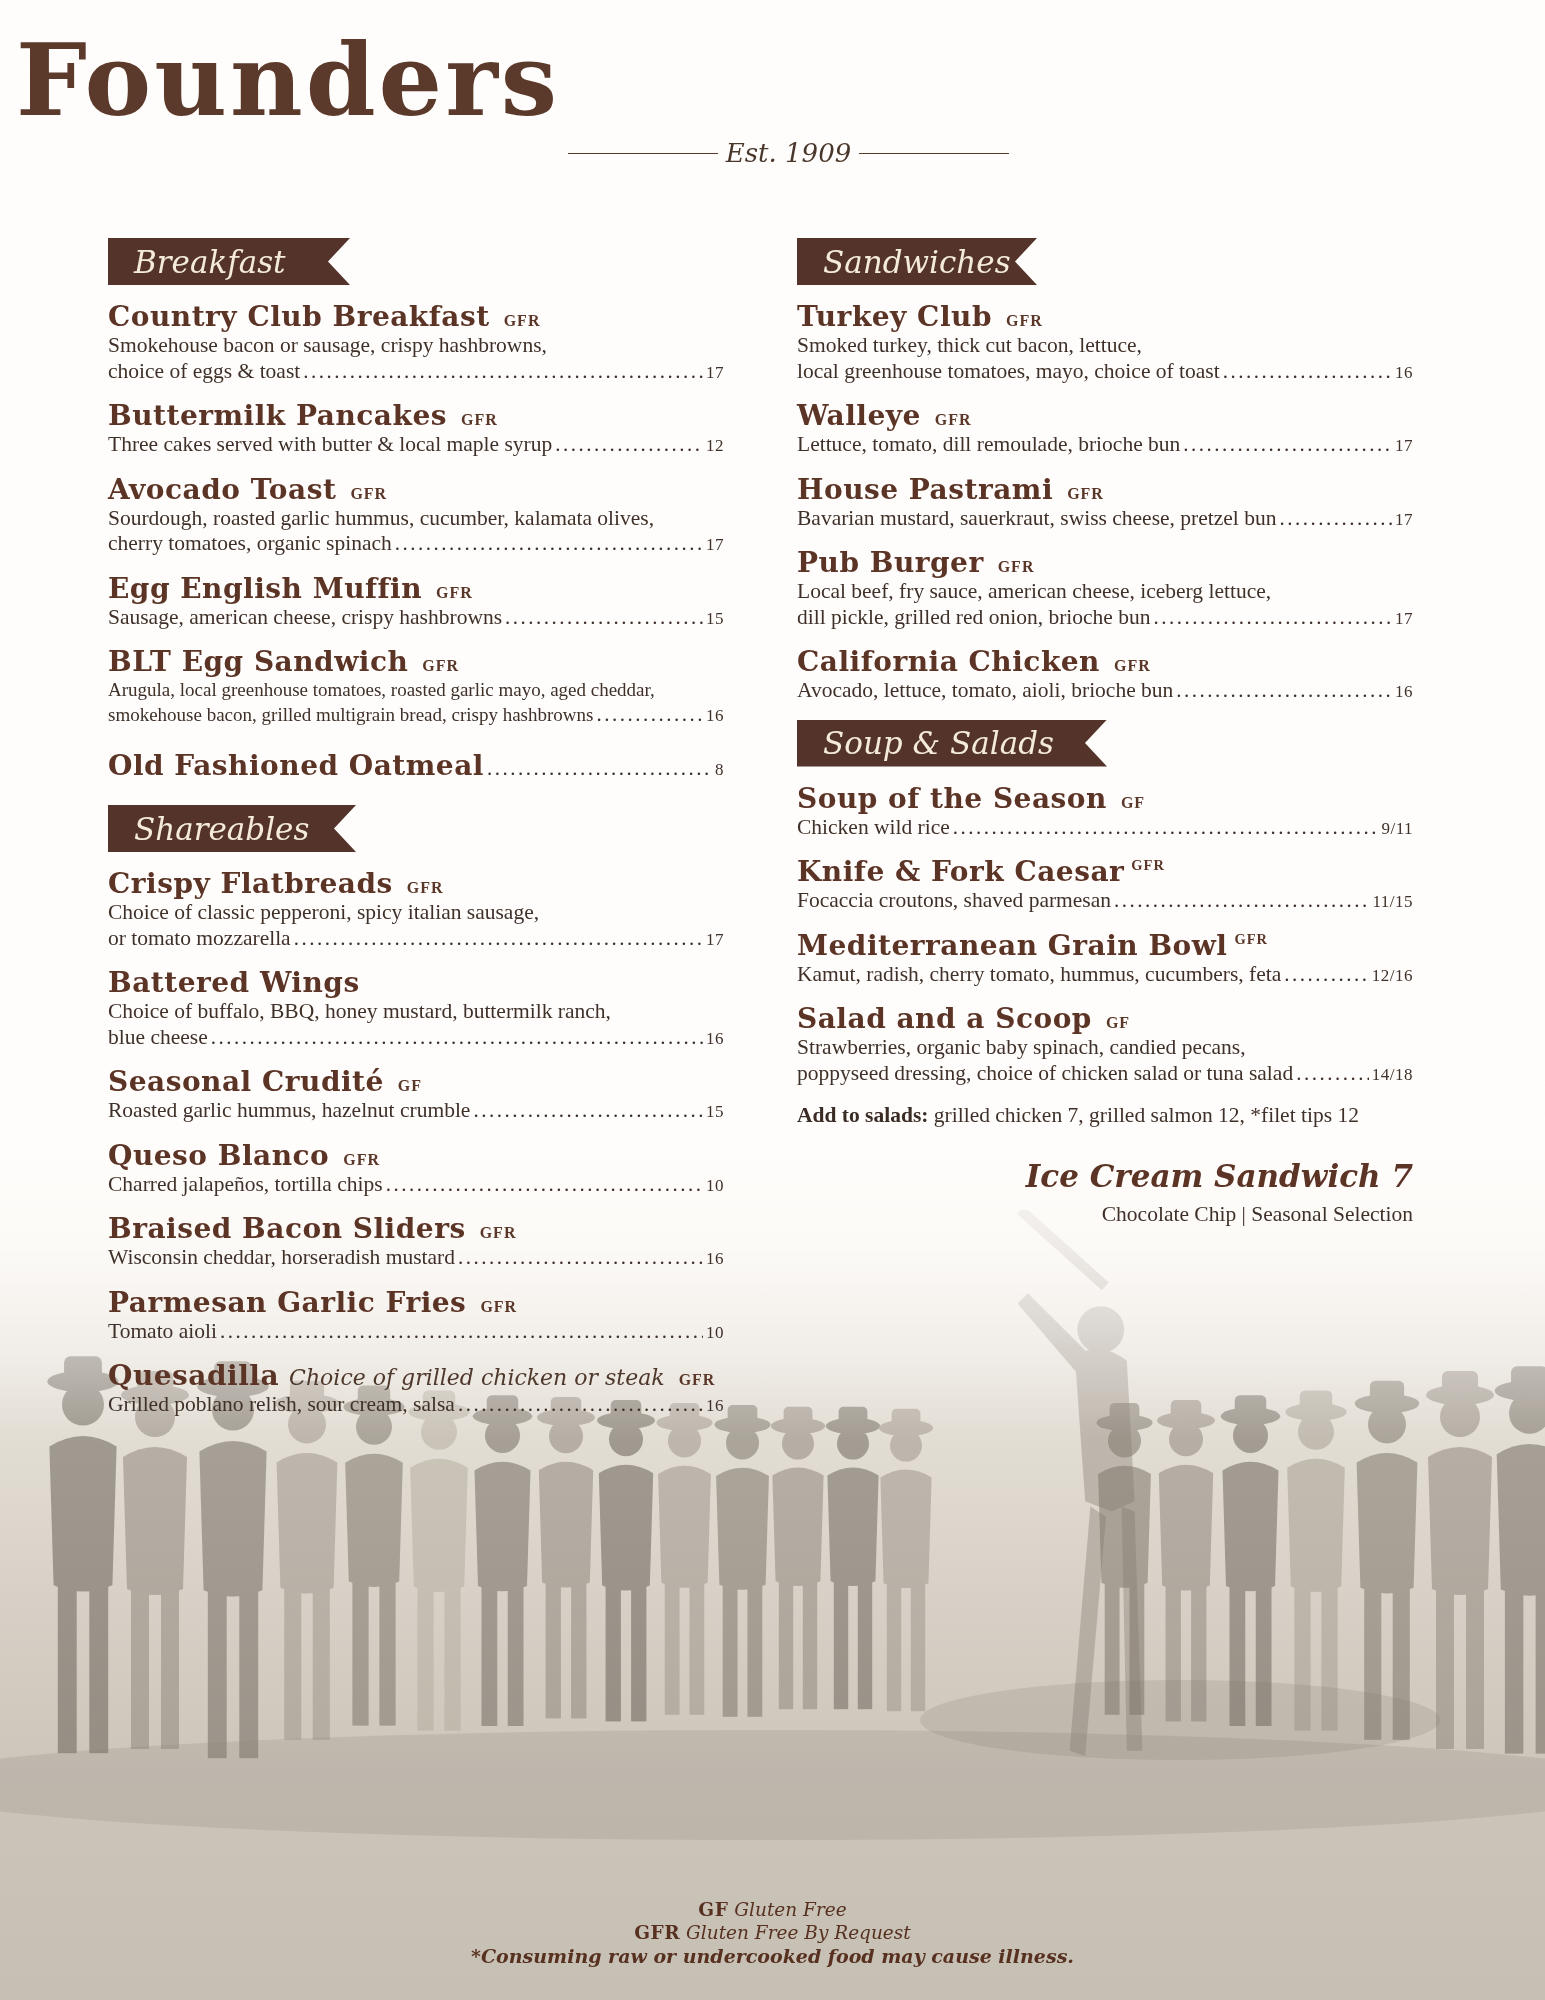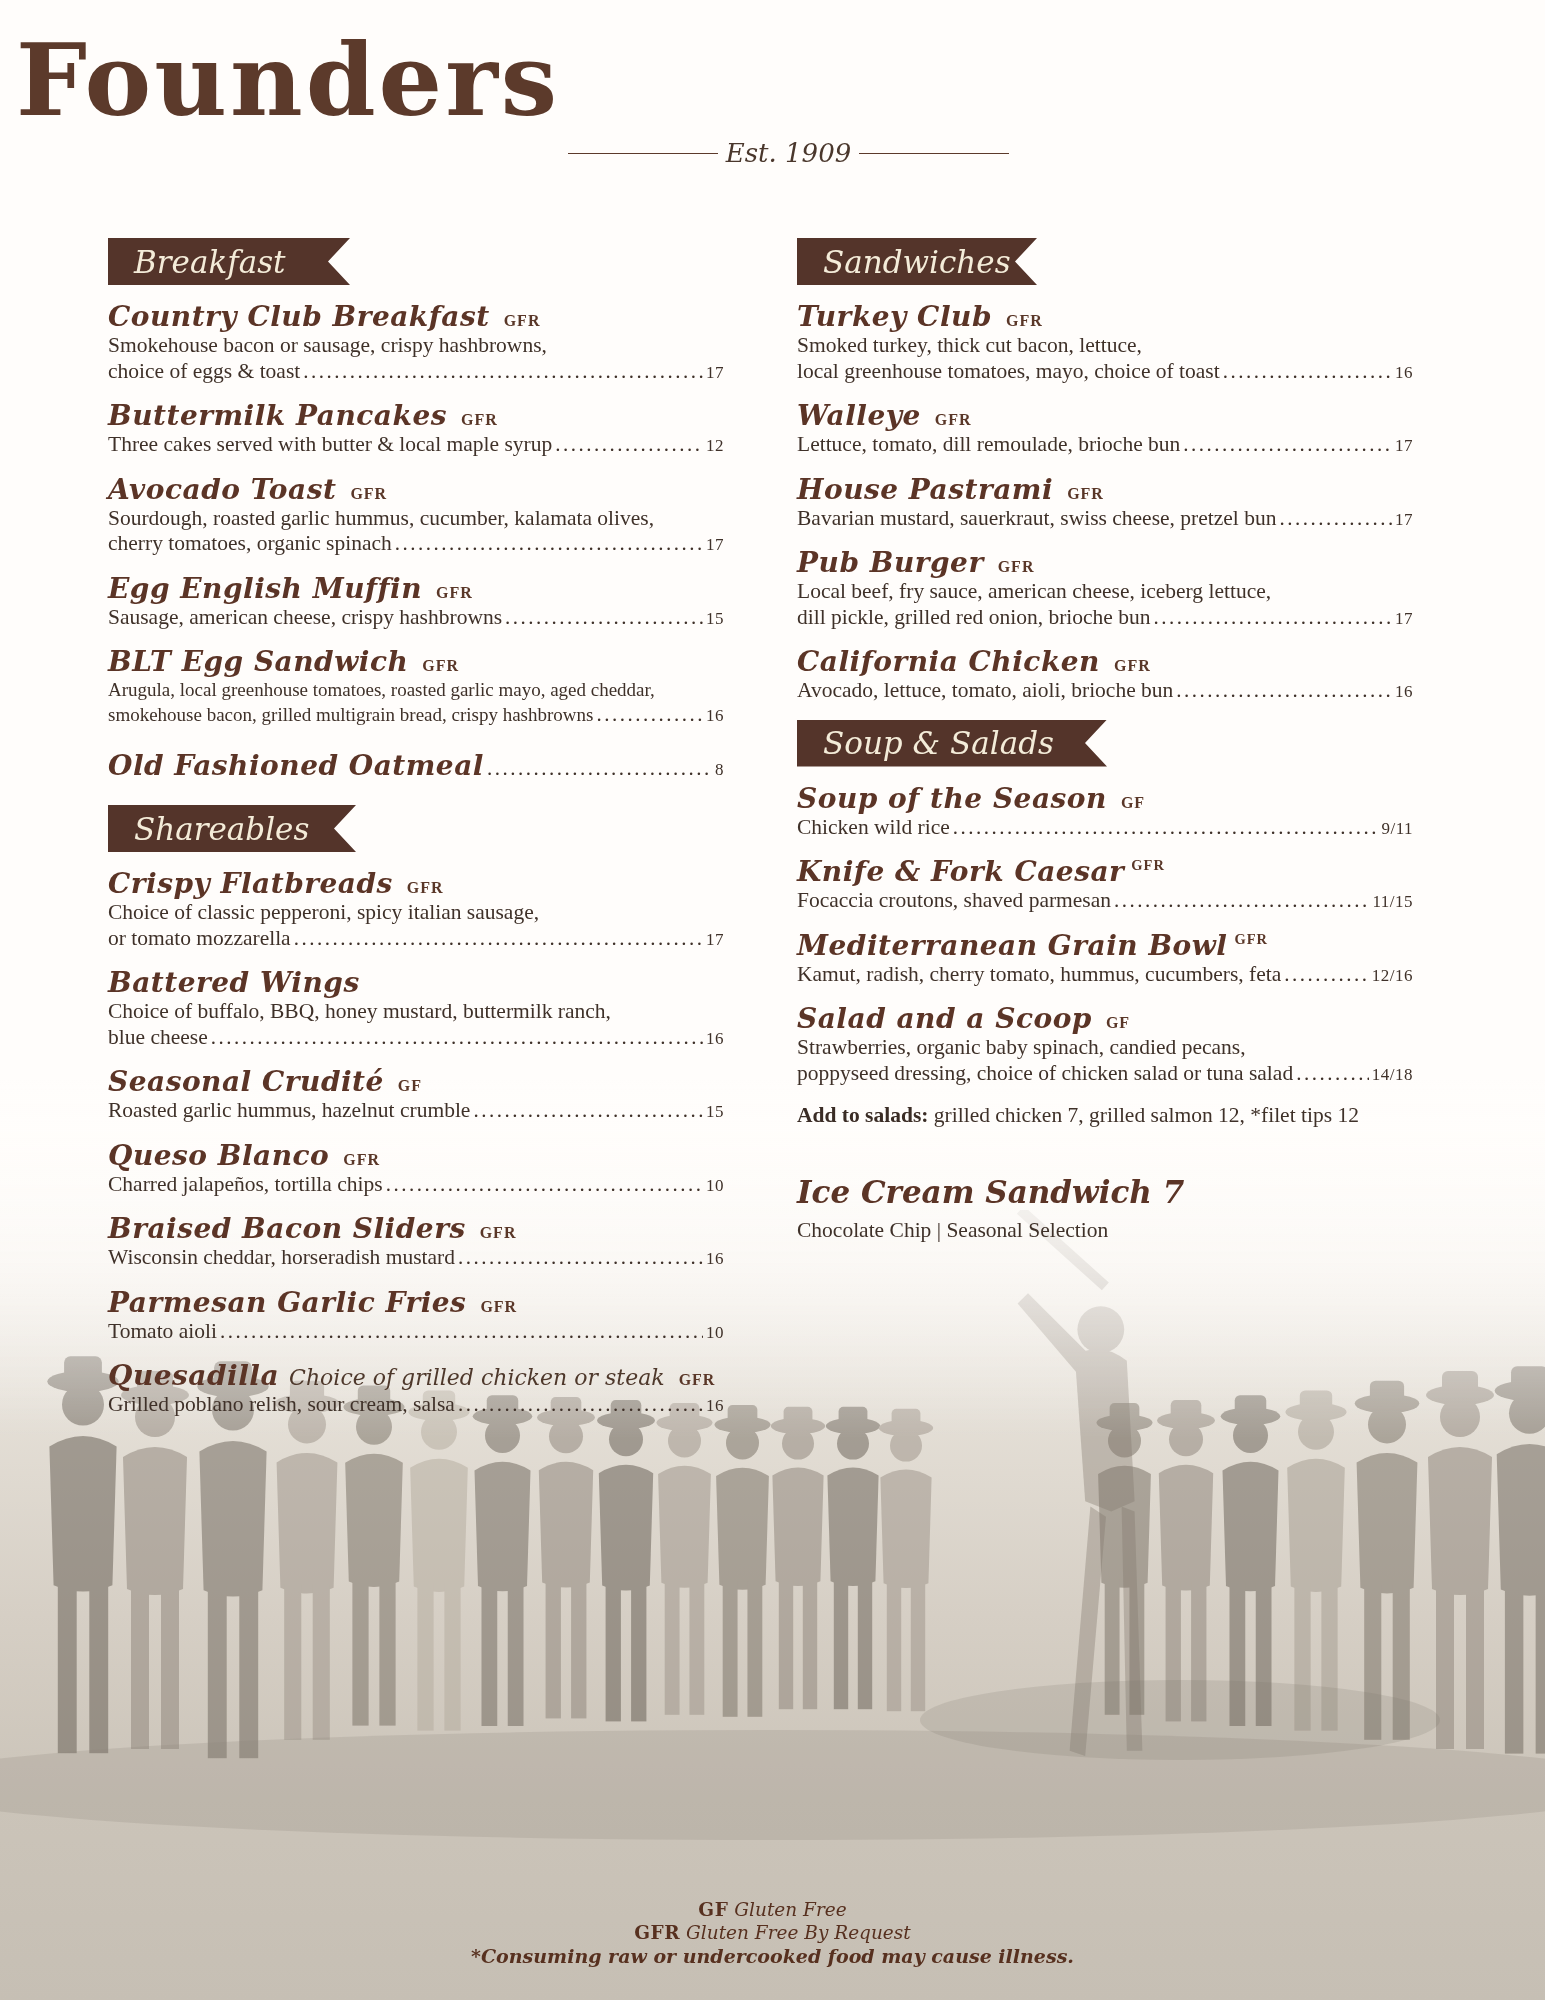--- a/index.html
+++ b/index.html
@@ -29,21 +29,21 @@
 
   .banner{height:47px;background:#54342a;color:#f4ecd9;display:flex;align-items:center;
           padding-left:26px;box-sizing:border-box;margin-bottom:16px;
           clip-path:polygon(0 0,100% 0,calc(100% - 22px) 50%,100% 100%,0 100%);
           font-family:"DejaVu Serif",serif;font-style:italic;font-size:31px;}
   .w-breakfast{width:242px;} .w-shareables{width:248px;margin-top:22px;}
   .w-sandwiches{width:240px;} .w-soup{width:310px;margin-top:6px;}
 
   .item{margin-bottom:15px;}
   .name-row{display:flex;align-items:baseline;}
-  .item-name{font-family:"DejaVu Serif",serif;font-style:italic;font-weight:700;
+  .item-name{font-family:"DejaVu Serif",serif;font-weight:700;
              font-size:28px;line-height:32px;color:#5b3426;letter-spacing:.5px;text-align:center;}
   .note{font-family:"DejaVu Serif",serif;font-style:italic;font-size:22px;color:#4e382b;margin-left:10px;}
   .tag{font-family:"Liberation Serif",serif;font-weight:700;font-size:16px;color:#5a3728;
        letter-spacing:1px;margin-left:14px;white-space:nowrap;}
   .tag.sup{align-self:flex-start;font-size:14.5px;margin-left:7px;margin-top:1px;}
   .desc{font-size:21.5px;line-height:25.5px;color:#3f3129;}
   .leader-row{display:flex;align-items:baseline;}
   .dots{flex:1;overflow:hidden;white-space:nowrap;margin:0 3px;}
   .dots::after{content:"....................................................................................................................................";
        letter-spacing:2.5px;font-size:21px;color:#3f3129;}
@@ -58,21 +58,21 @@
   .sides-box{position:relative;margin-top:56px;border:2px solid #4e4038;border-top:none;
              padding:24px 10px 16px;text-align:center;}
   .sides-head{position:absolute;top:0;left:0;right:0;display:flex;align-items:center;
               transform:translateY(-50%);}
   .sides-head .seg{flex:1;border-top:2px solid #4e4038;height:0;}
   .sides-title{padding:0 16px;font-family:"DejaVu Serif",serif;font-style:italic;font-weight:700;
                font-size:31px;color:#5b3426;}
   .sides-content{font-size:21.5px;color:#3f3129;}
 
   
-  .dessert{margin-top:46px;text-align:left;}
+  .dessert{margin-top:30px;text-align:right;}
   .dessert-title{font-family:"DejaVu Serif",serif;font-style:italic;font-weight:700;
                  font-size:31px;color:#5b3426;}
   .dessert-sub{margin-top:8px;font-size:21.5px;color:#3f3129;}
 
   
   .footer{position:absolute;left:0;top:1898px;width:1545px;text-align:center;z-index:2;
           font-family:"DejaVu Serif",serif;color:#57301f;}
   .footer-line{font-size:18.5px;line-height:23px;font-style:italic;}
   .footer-line b{font-style:normal;font-weight:700;letter-spacing:.5px;margin-right:6px;}
   .footer-note{font-size:19px;line-height:24px;font-style:italic;font-weight:700;}

